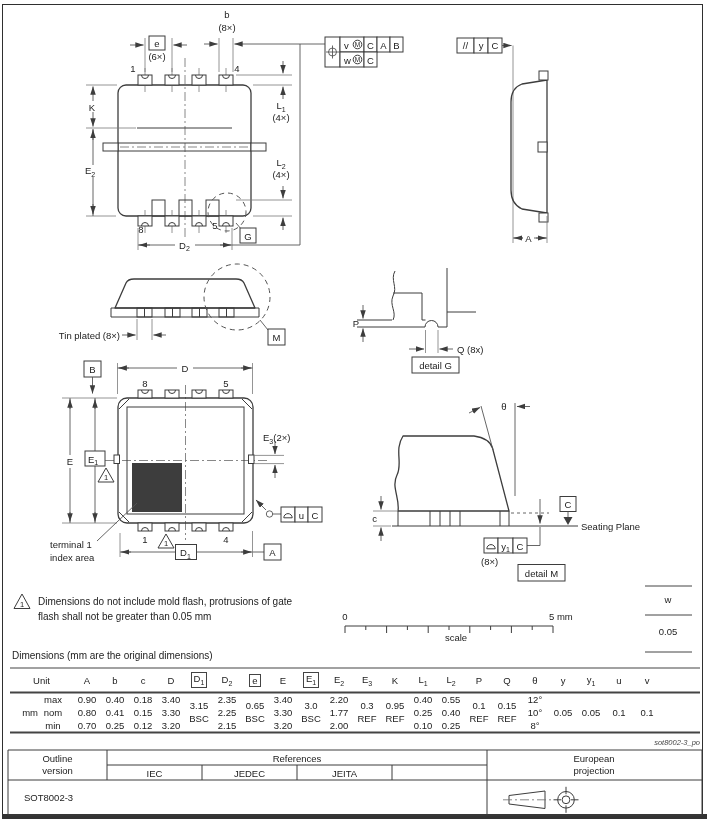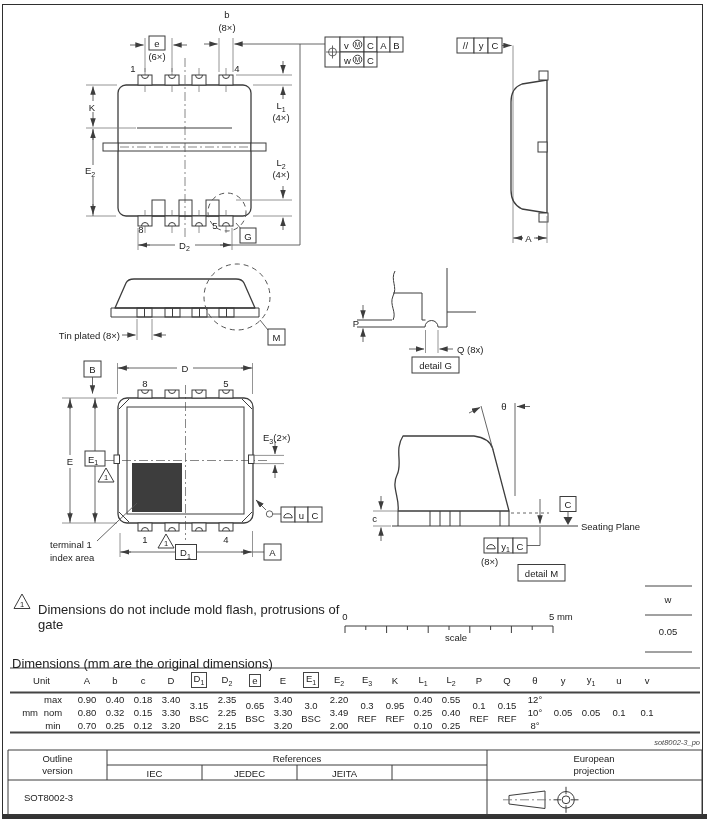--- a/index.html
+++ b/index.html
@@ -17,21 +17,21 @@
   .wb{fill:#fff;stroke:none;}
   .fil{fill:#3d3d3d;stroke:none;}
   text{font-family:"Liberation Sans",sans-serif;font-size:9.5px;fill:#222;}
   .ts{font-size:7px;}
   .t8{font-size:7.5px;}
   .t65{font-size:6.5px;}
   .tc{text-anchor:middle;}
   .te{text-anchor:end;}
   .it{font-style:italic;font-size:7.5px;fill:#444;}
   
-  .hx{position:absolute;font-size:13px;line-height:15px;color:#222;margin-top:8px;}
+  .hx{position:absolute;font-size:10px;line-height:15px;color:#222;}
   #note{left:38px;top:594px;width:330px;}
   #caption{left:12px;top:648px;}
   
   #unit-block{position:absolute;left:10px;top:668px;width:63px;height:64px;font-size:9.5px;}
   #unit-block .uh{height:24px;display:flex;align-items:center;justify-content:center;text-align:right;}
   #unit-block .ub{height:40px;display:flex;align-items:center;}
   #unit-block .mm{width:28px;text-align:right;}
   #unit-block .rls{flex:1;text-align:center;padding-right:5px;line-height:13px;}
   #dim-cols{position:absolute;left:73px;top:668px;display:grid;grid-template-columns:repeat(21,28px);}
   .dcol{text-align:center;font-size:9.5px;}
@@ -476,20 +476,21 @@
     <line class="ol2" x1="566" y1="786.8" x2="566" y2="794.2"></line>
     <line class="ol2" x1="566" y1="805.4" x2="566" y2="812.8"></line>
     <line class="ol2" x1="553.5" y1="799.8" x2="561" y2="799.8"></line>
     <line class="ol2" x1="571" y1="799.8" x2="578.5" y2="799.8"></line>
   </g>
 </g>
 </svg>
 
 <div class="hx" id="note">
   <div>Dimensions do not include mold flash, protrusions of gate</div>
+  <div>flash shall not be greater than 0.05 mm</div>
 </div>
 <div class="hx" id="caption">Dimensions (mm are the original dimensions)</div>
 
 <div id="unit-block">
   <div class="uh">Unit</div>
   <div class="ub">
     <div class="mm">mm</div>
     <div class="rls" id="row-labels">
           <div>max</div>
           <div>nom</div>
@@ -507,21 +508,21 @@
           <div>0.80</div>
           <div>0.70</div>
         </div>
       </div>
       <div class="dcol">
         <div class="dhead">
           <span><span>b</span></span>
         </div>
         <div class="dvals">
           <div>0.40</div>
-          <div>0.32</div>
+          <div>0.41</div>
           <div>0.25</div>
         </div>
       </div>
       <div class="dcol">
         <div class="dhead">
           <span><span>c</span></span>
         </div>
         <div class="dvals">
           <div>0.18</div>
           <div>0.15</div>
@@ -584,21 +585,21 @@
           <div>3.0</div>
           <div>BSC</div>
         </div>
       </div>
       <div class="dcol">
         <div class="dhead">
           <span><span>E</span><sub>2</sub></span>
         </div>
         <div class="dvals">
           <div>2.20</div>
-          <div>3.49</div>
+          <div>1.77</div>
           <div>2.00</div>
         </div>
       </div>
       <div class="dcol">
         <div class="dhead">
           <span><span>E</span><sub>3</sub></span>
         </div>
         <div class="dvals cen">
           <div>0.3</div>
           <div>REF</div>

